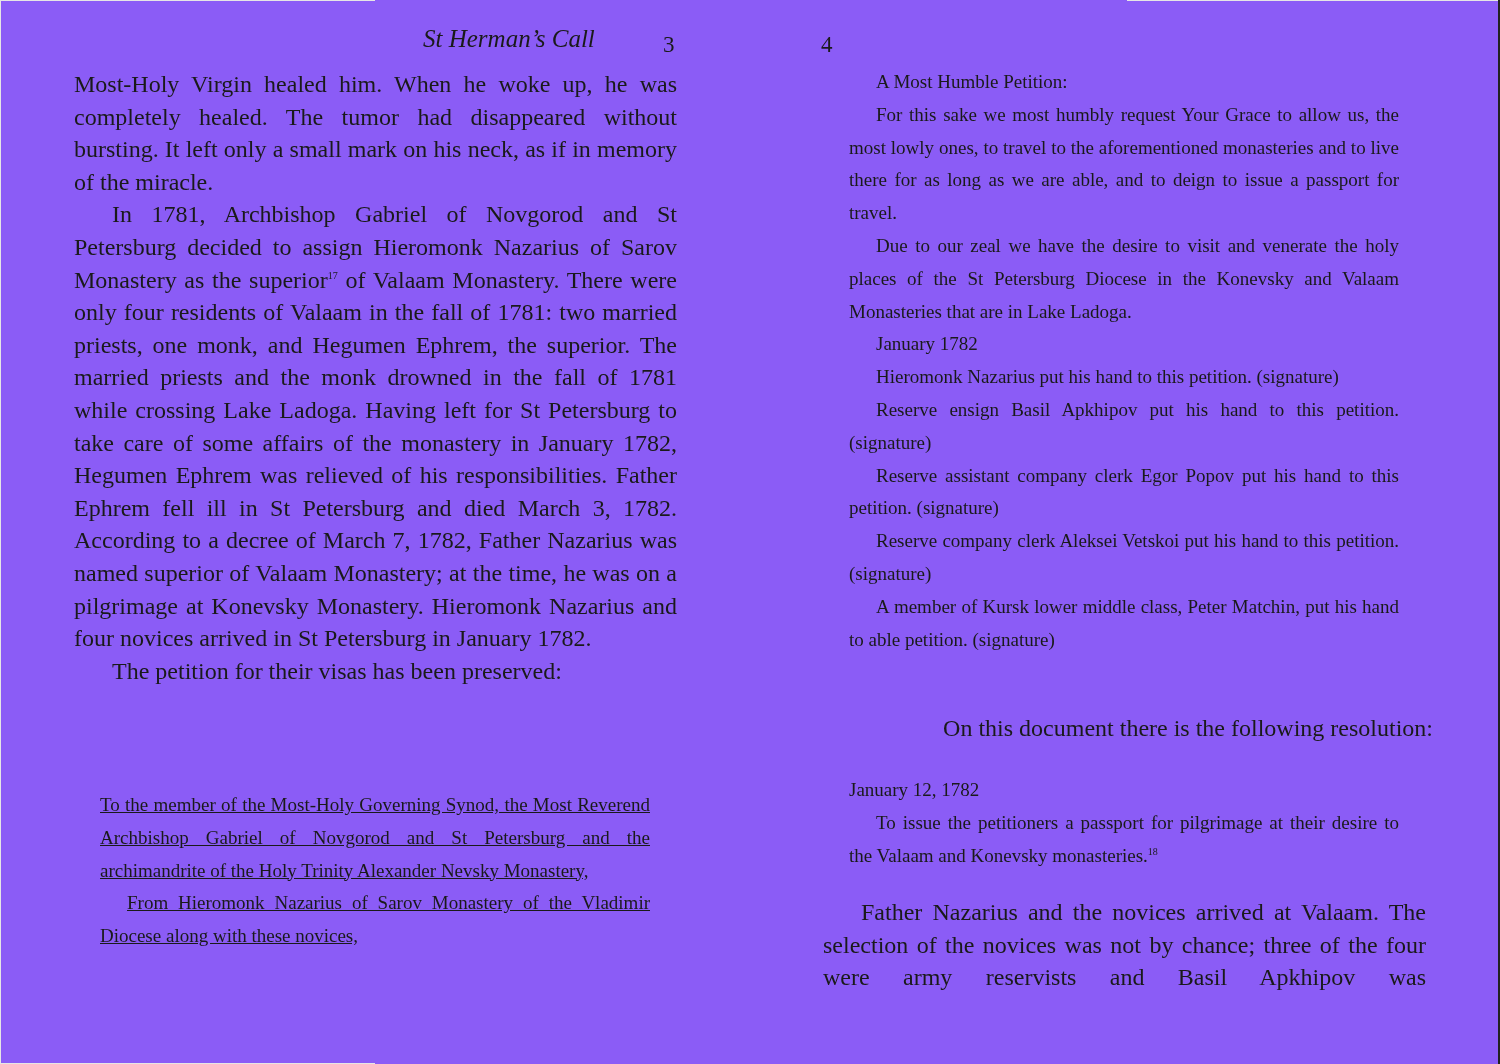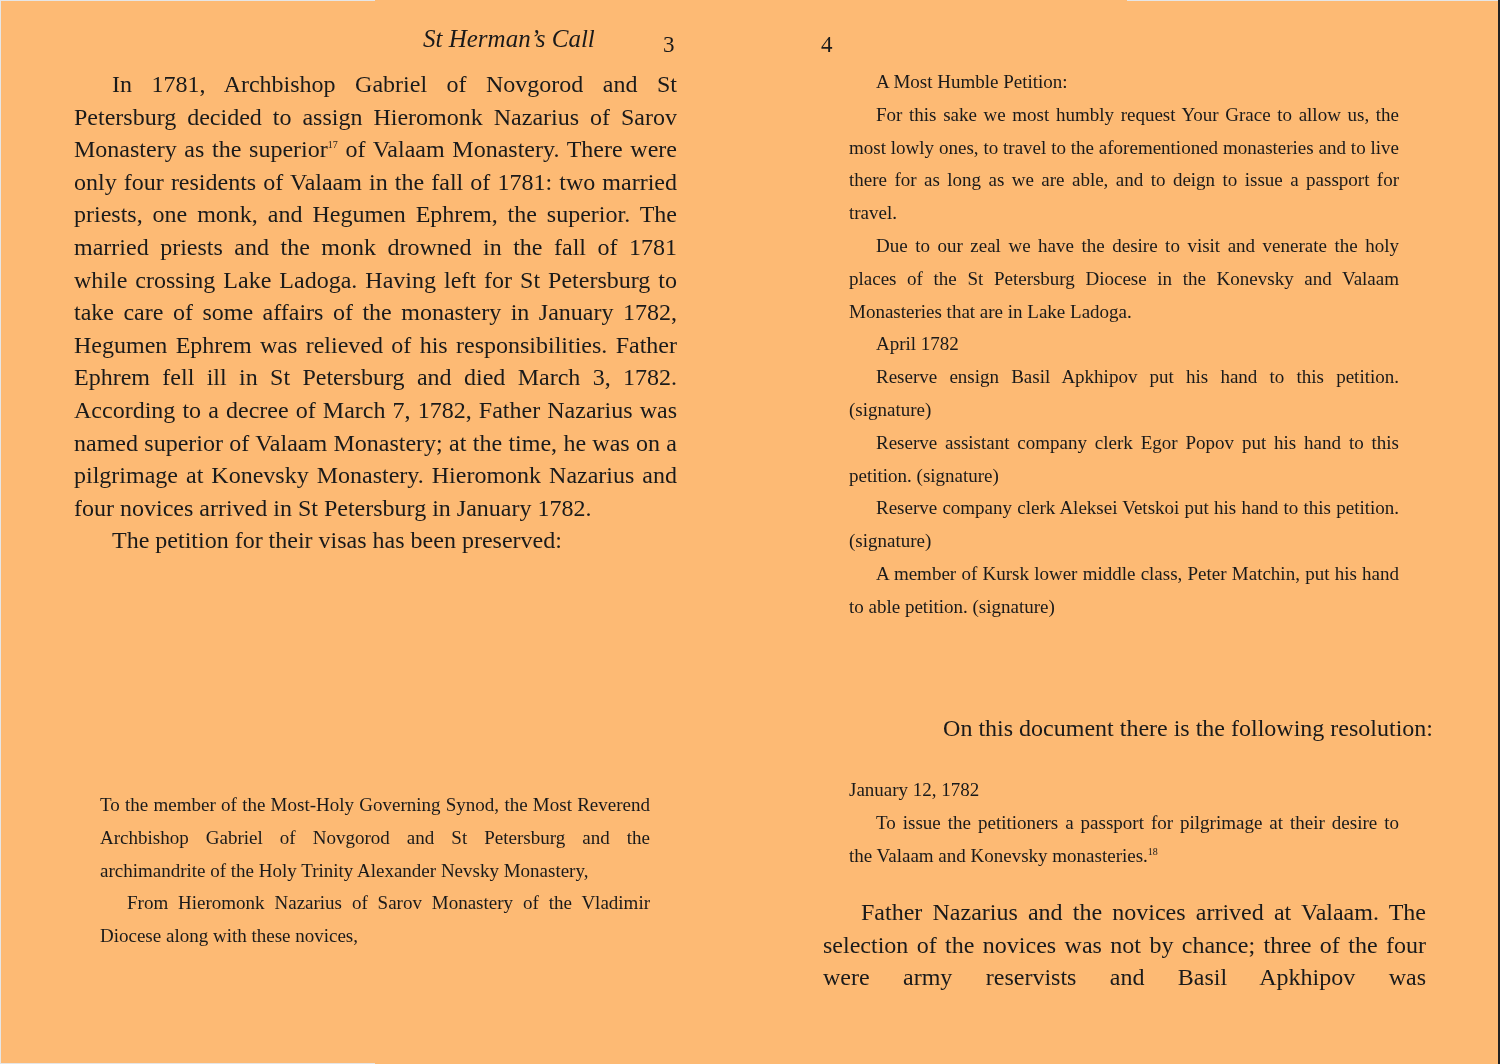--- a/index.html
+++ b/index.html
@@ -11,21 +11,21 @@
       width: 1500px;
       height: 1064px;
       position: relative;
       overflow: hidden;
       font-family: "Liberation Serif", "DejaVu Serif", serif;
       color: #1a1a1a;
     }
     .spread {
       position: absolute;
       inset: 0;
-      background: #fdba74;
+      background: #8b5cf6;
     }
     .edge-top-left {
       position: absolute; left: 0; top: 0; width: 375px; height: 1px; background: #e6e6e6;
     }
     .edge-top-right {
       position: absolute; left: 1127px; top: 0; width: 373px; height: 1px; background: #e6e6e6;
     }
     .edge-left {
       position: absolute; left: 0; top: 0; width: 1px; height: 1064px; background: #e6e6e6;
     }
@@ -89,20 +89,21 @@
       line-height: 32.8px;
       text-align: justify;
     }
     .extract p { margin: 0; }
     .extract p.indent { text-indent: 27px; }
 
     .page-left .extract {
       left: 100px;
       width: 550px;
       top: 789px;
+      text-decoration: underline;
     }
 
     .page-right .extract.petition {
       left: 99px;
       width: 550px;
       top: 66px;
     }
 
     .page-right .resolution-intro {
       position: absolute;
@@ -144,38 +145,40 @@
   <div class="edge-top-right"></div>
   <div class="edge-left"></div>
   <div class="edge-right"></div>
   <div class="edge-bottom"></div>
 
   <div class="page page-left">
     <div class="running-head">St Herman’s Call</div>
     <div class="folio">3</div>
 
     <div class="body-text main">
+      <p>Most-Holy Virgin healed him. When he woke up, he was completely healed. The tumor had disappeared without bursting. It left only a small mark on his neck, as if in memory of the miracle.</p>
       <p class="indent"><span>In 1781, Archbishop Gabriel of Novgorod and St Petersburg decided to assign Hieromonk Nazarius of Sarov Monastery as the superior</span><sup class="fn">17</sup><span> of Valaam Monastery. There were only four residents of Valaam in the fall of 1781: two married priests, one monk, and Hegumen Ephrem, the superior. The married priests and the monk drowned in the fall of 1781 while crossing Lake Ladoga. Having left for St Petersburg to take care of some affairs of the monastery in January 1782, Hegumen Ephrem was relieved of his responsibilities. Father Ephrem fell ill in St Petersburg and died March 3, 1782. According to a decree of March 7, 1782, Father Nazarius was named superior of Valaam Monastery; at the time, he was on a pilgrimage at Konevsky Monastery. Hieromonk Nazarius and four novices arrived in St Petersburg in January 1782.</span></p>
       <p class="indent">The petition for their visas has been preserved:</p>
     </div>
 
     <div class="extract">
       <p>To the member of the Most-Holy Governing Synod, the Most Reverend Archbishop Gabriel of Novgorod and St Petersburg and the archimandrite of the Holy Trinity Alexander Nevsky Monastery,</p>
       <p class="indent last-line-fix">From Hieromonk Nazarius of Sarov Monastery of the Vladimir Diocese along with these novices,</p>
     </div>
   </div>
 
   <div class="page page-right">
     <div class="folio">4</div>
 
     <div class="extract petition">
       <p class="indent">A Most Humble Petition:</p>
       <p class="indent">For this sake we most humbly request Your Grace to allow us, the most lowly ones, to travel to the aforementioned monasteries and to live there for as long as we are able, and to deign to issue a passport for travel.</p>
       <p class="indent">Due to our zeal we have the desire to visit and venerate the holy places of the St Petersburg Diocese in the Konevsky and Valaam Monasteries that are in Lake Ladoga.</p>
-      <p class="indent">April 1782</p>
+      <p class="indent">January 1782</p>
+      <p class="indent">Hieromonk Nazarius put his hand to this petition. (signature)</p>
       <p class="indent">Reserve ensign Basil Apkhipov put his hand to this petition. (signature)</p>
       <p class="indent">Reserve assistant company clerk Egor Popov put his hand to this petition. (signature)</p>
       <p class="indent">Reserve company clerk Aleksei Vetskoi put his hand to this petition. (signature)</p>
       <p class="indent">A member of Kursk lower middle class, Peter Matchin, put his hand to able petition. (signature)</p>
     </div>
 
     <div class="resolution-intro">On this document there is the following resolution:</div>
 
     <div class="extract resolution">
       <p>January 12, 1782</p>

